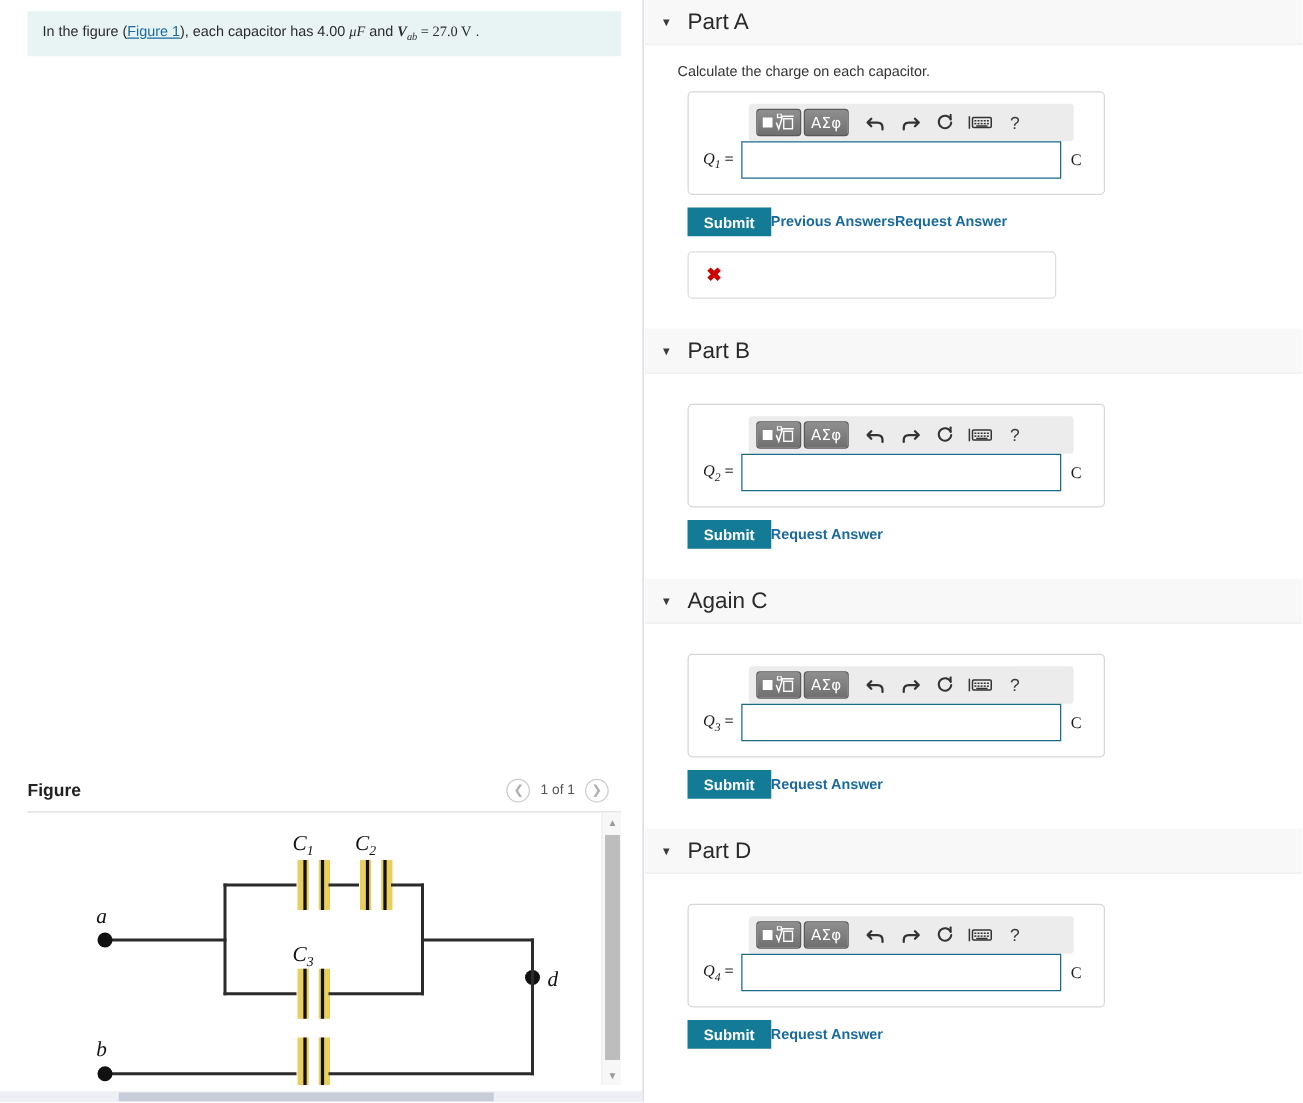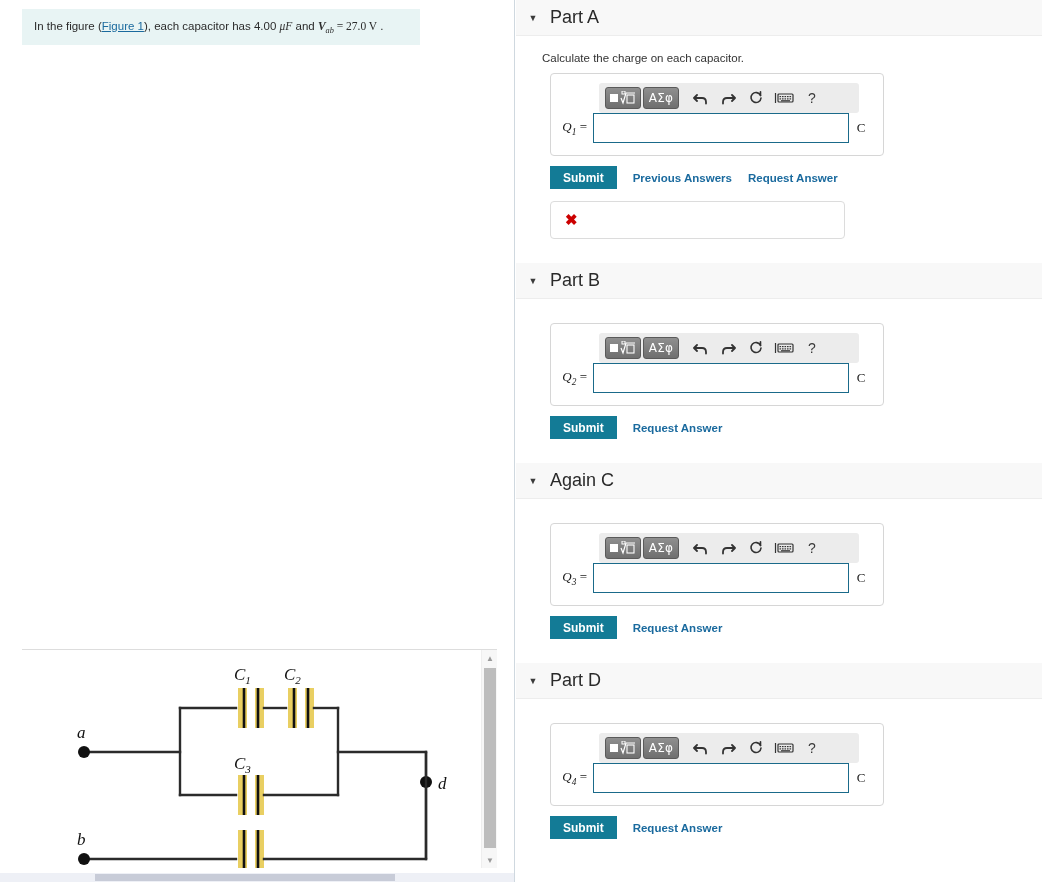--- a/index.html
+++ b/index.html
@@ -19,21 +19,21 @@
   #left-panel {
     position: absolute; left: 0; top: 0;
     width: 515px; height: 882px;
     background: #ffffff;
     border-right: 1px solid #cfd8df;
     overflow: hidden;
   }
 
   .problem-statement {
     position: absolute; left: 22px; top: 9px;
-    width: 398px; height: 36px;
+    width: 475px; height: 36px;
     background: #e8f4f4;
     display: flex; align-items: center;
     padding: 0 12px;
   }
   .problem-text {
     font-size: 11.5px; color: #2b2b2b; line-height: 1.4;
   }
   .mjx { font-family: "Liberation Serif", serif; }
   .mjx-i { font-family: "Liberation Serif", serif; font-style: italic; }
   .fig-link { color: #1a6a9e; text-decoration: underline; cursor: pointer; }
@@ -194,21 +194,20 @@
   }
   .answer-units {
     width: 24px; text-align: center;
     font-family: "Liberation Serif", serif;
     font-size: 13px; color: #1a1a1a;
   }
 
   .action-row {
     display: flex; align-items: center;
     margin-left: 34px; margin-top: 10px;
-    gap: 16px;
   }
   .submit-btn {
     background: #137b96;
     color: #ffffff;
     border: none;
     height: 23px;
     padding: 0 13px;
     font-family: "Liberation Sans", sans-serif;
     font-size: 12px;
     font-weight: bold;
@@ -243,20 +242,28 @@
 
   <div id="left-panel">
 
     <div class="problem-statement">
       <div class="problem-text">
         <span>In the figure (</span><span class="fig-link">Figure 1</span><span>), each capacitor has 4.00 </span><span class="mjx-i">μF</span><span> and </span><span class="mjx-i" style="font-weight:bold">V</span><span class="mjx-i sub">ab</span><span class="mjx"> = 27.0 </span><span class="mjx">V</span><span> .</span>
       </div>
     </div>
 
     <div id="figure-block">
+      <div id="figure-head">
+        <span id="figure-title">Figure</span>
+        <div id="figure-pager">
+          <div class="pager-btn">❮</div>
+          <span id="pager-label">1 of 1</span>
+          <div class="pager-btn">❯</div>
+        </div>
+      </div>
 
       <div id="figure-frame">
         <div id="figure-canvas">
           <svg width="480" height="240" viewBox="0 0 480 240" style="position:absolute;left:0;top:2px;">
 
             <rect x="216" y="36" width="9" height="40" fill="#e9cf62"></rect>
             <rect x="233" y="36" width="9" height="40" fill="#e9cf62"></rect>
 
             <rect x="266" y="36" width="9" height="40" fill="#e9cf62"></rect>
             <rect x="283" y="36" width="9" height="40" fill="#e9cf62"></rect>

